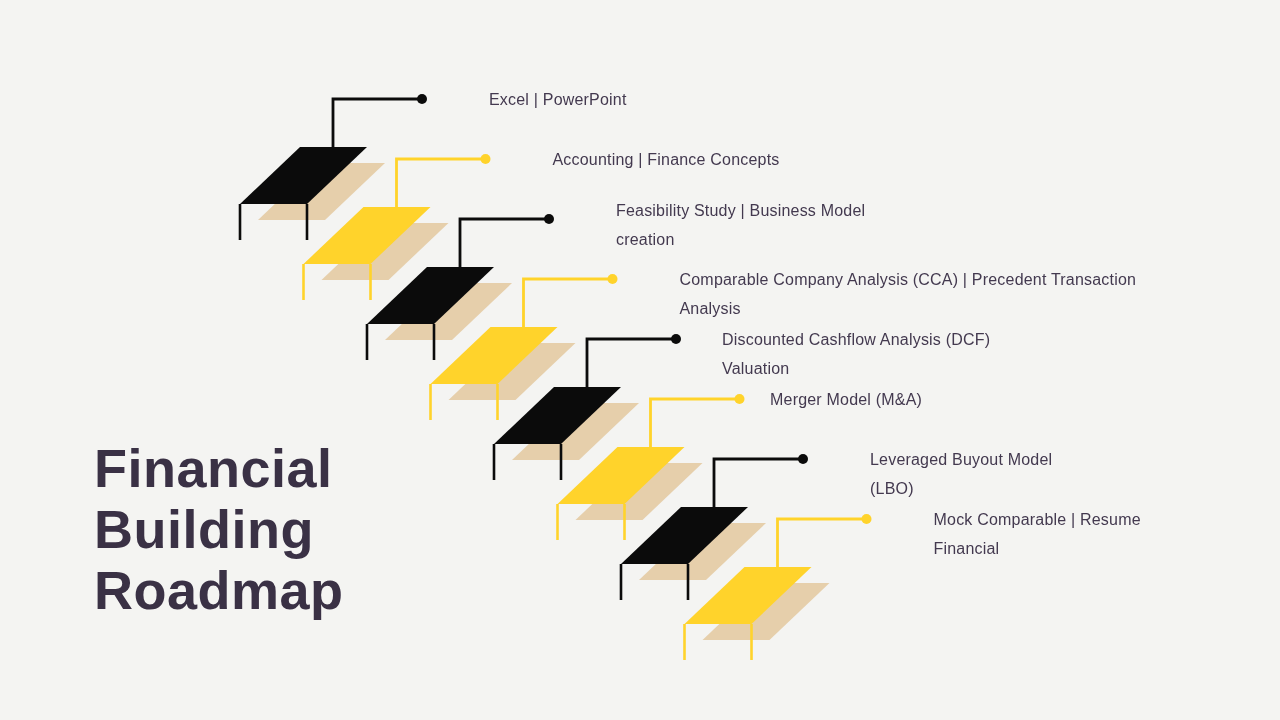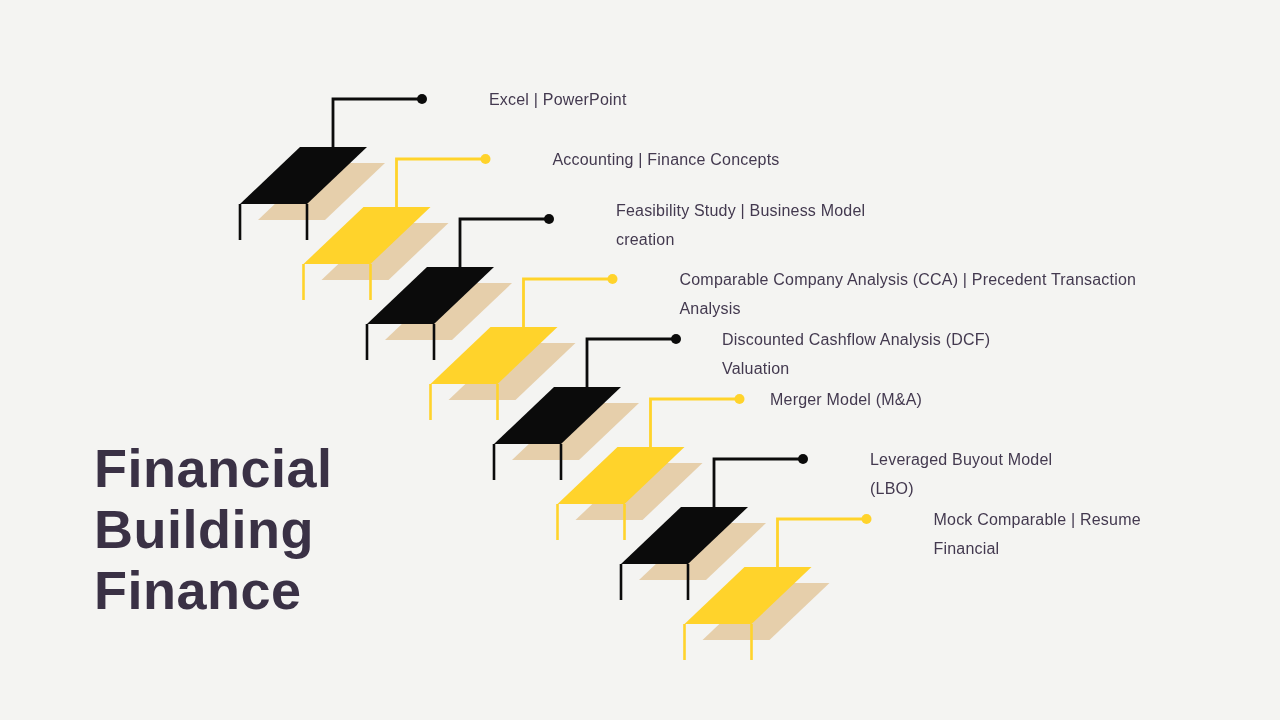--- a/index.html
+++ b/index.html
@@ -137,15 +137,15 @@
         <div>(LBO)</div>
       </div>
       <div class="step-label" style="left: 901.5px; top: 504.5px;">
         <div>Mock Comparable | Resume</div>
         <div>Financial</div>
       </div>
     </div>
   <h1 class="page-title">
     <div>Financial</div>
     <div>Building</div>
-    <div>Finance</div>
+    <div>Roadmap</div>
   </h1>
 </div>
 
 </body></html>

